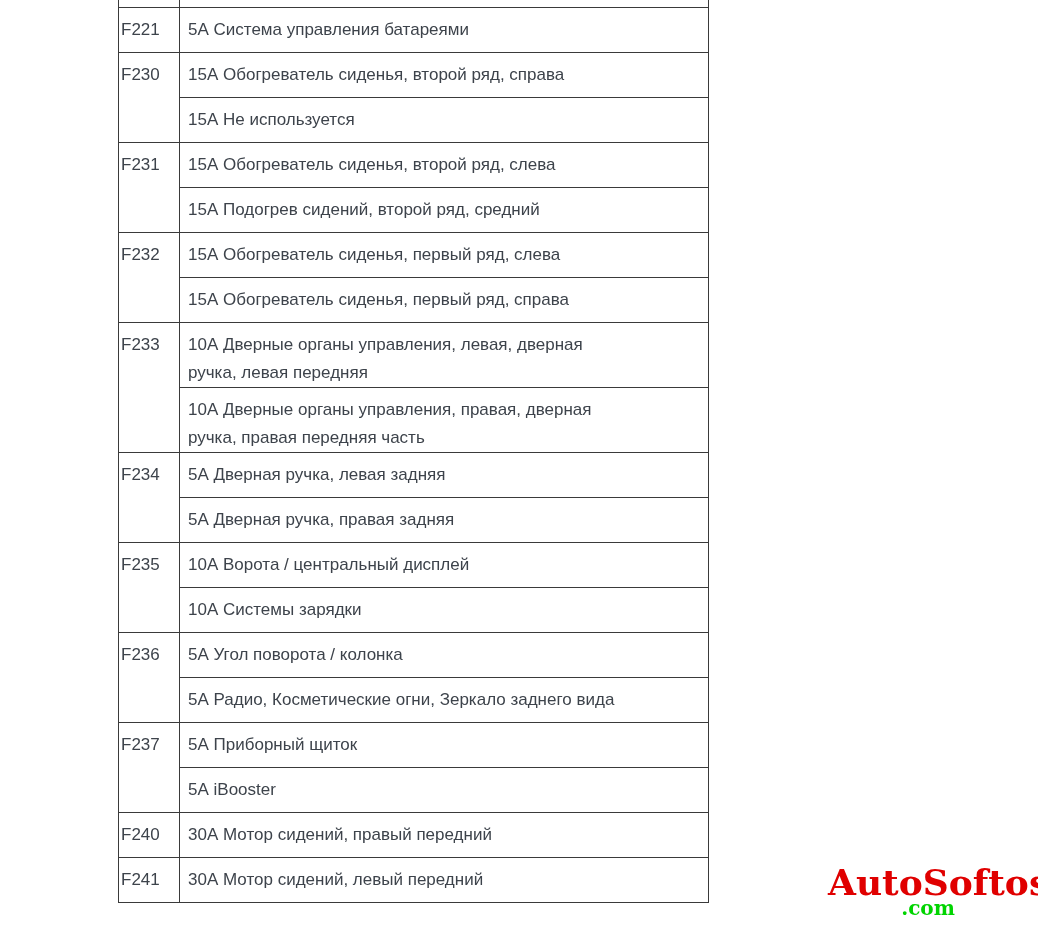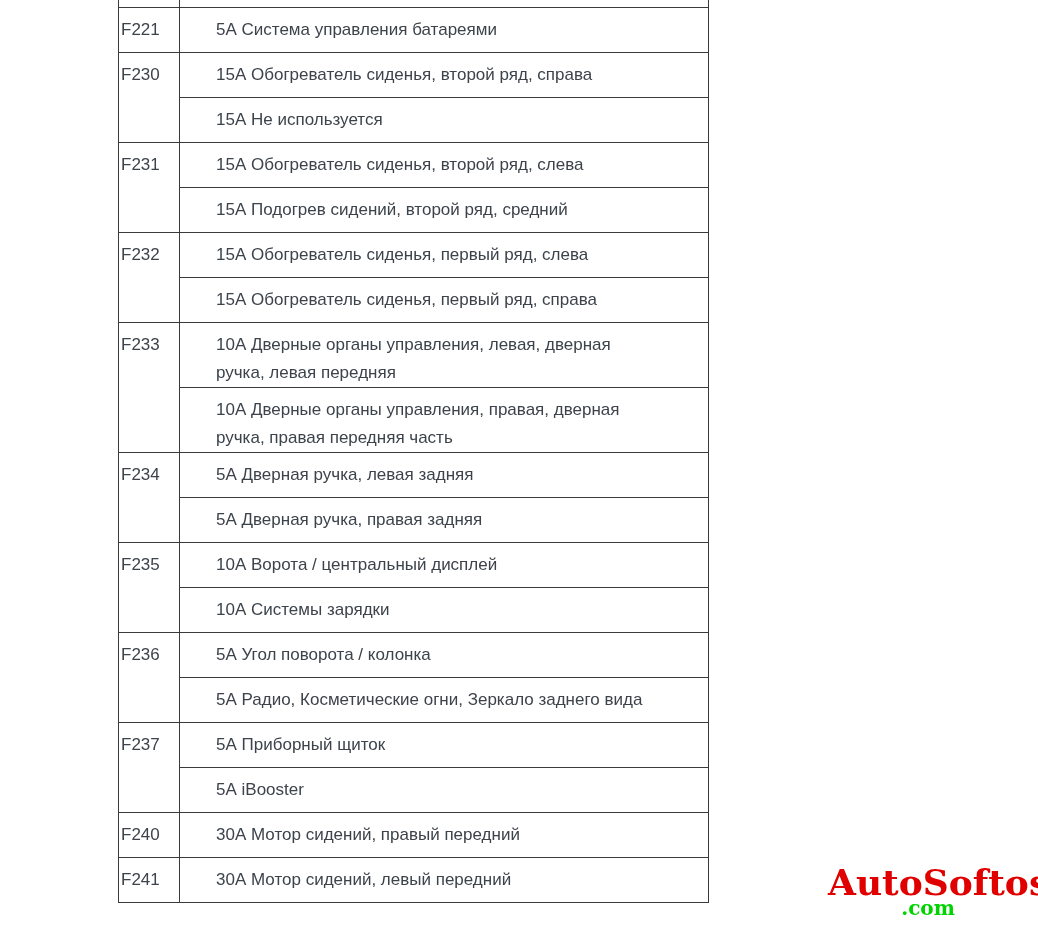--- a/index.html
+++ b/index.html
@@ -34,21 +34,21 @@
   table.fuse-table td.fuse {
     text-align: center;
     padding-left: 2px;
     padding-right: 21px;
     white-space: nowrap;
   }
   table.fuse-table tr.sliver { height: 9px; }
   table.fuse-table tr.sliver td { padding: 0; }
   table.fuse-table tr.s { height: 45px; }
   table.fuse-table tr.d { height: 57px; }
-  table.fuse-table td .ln { white-space: nowrap; margin-left: 28px; }
+  table.fuse-table td .ln { white-space: nowrap; }
   table.fuse-table tr.d td .ln { white-space: nowrap; }
   .watermark {
     position: absolute;
     left: 828px;
     top: 866px;
     width: 200px;
     text-align: center;
     font-family: "DejaVu Serif", serif;
     font-weight: bold;
     user-select: none;

